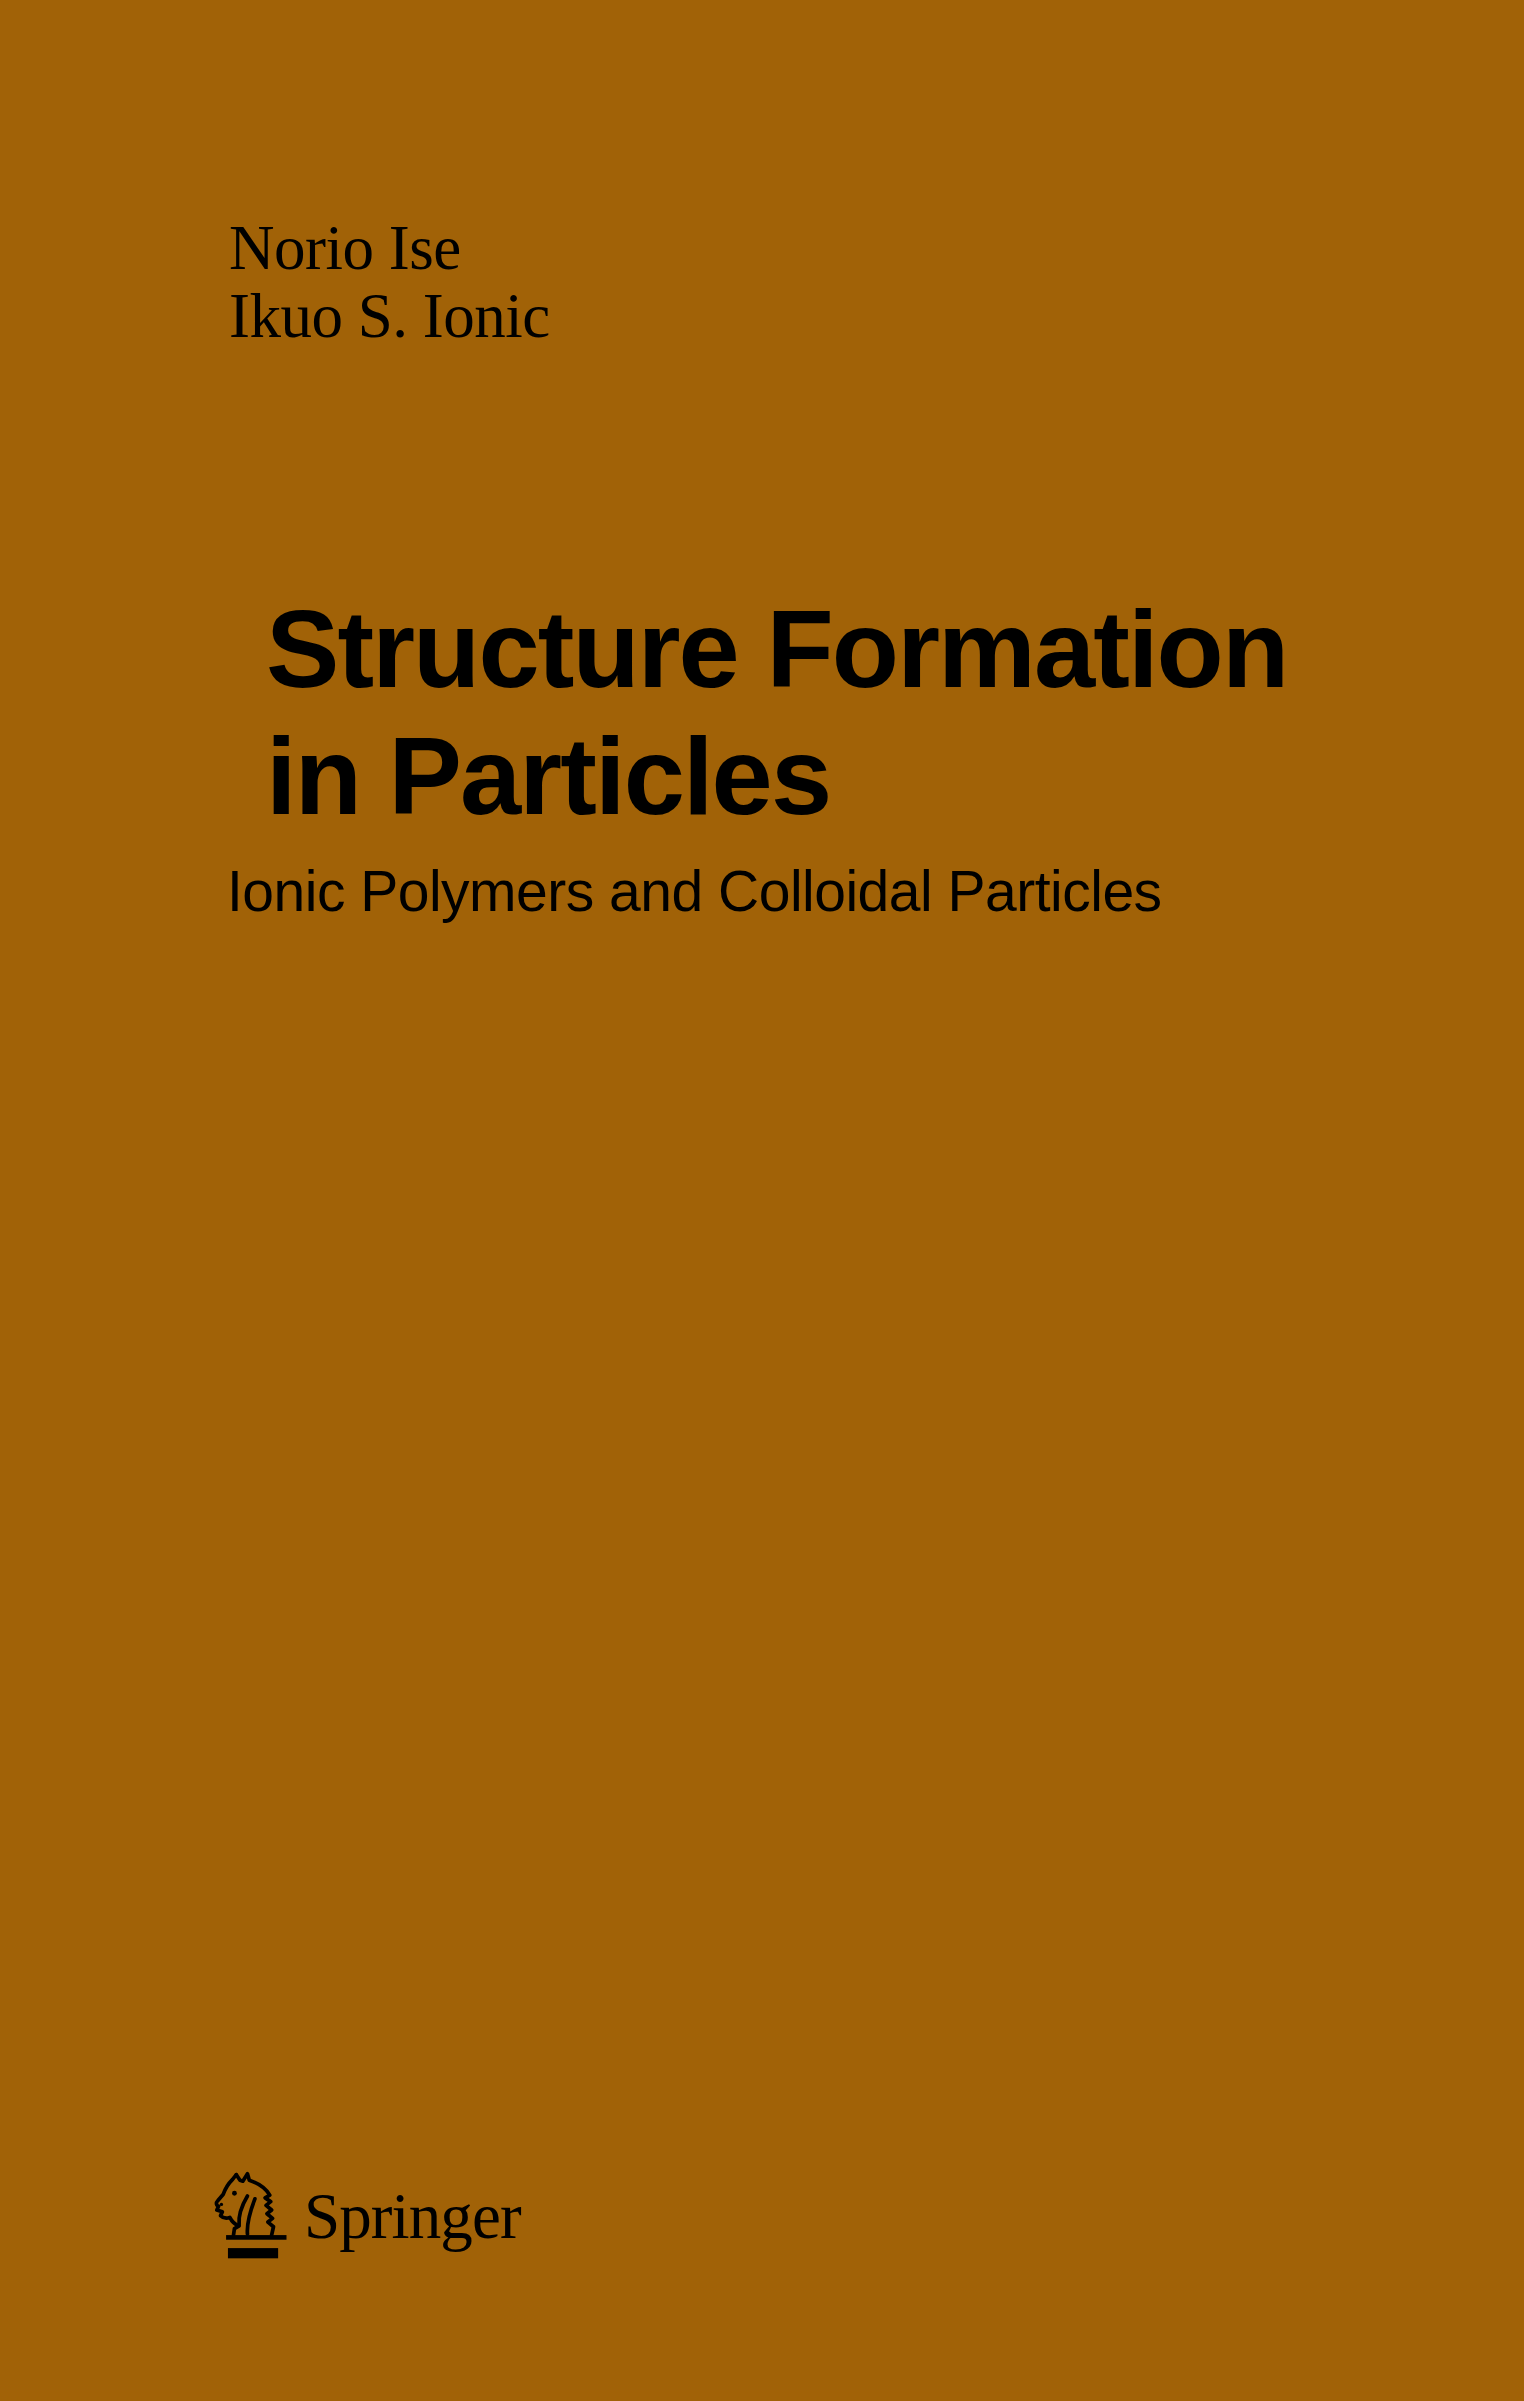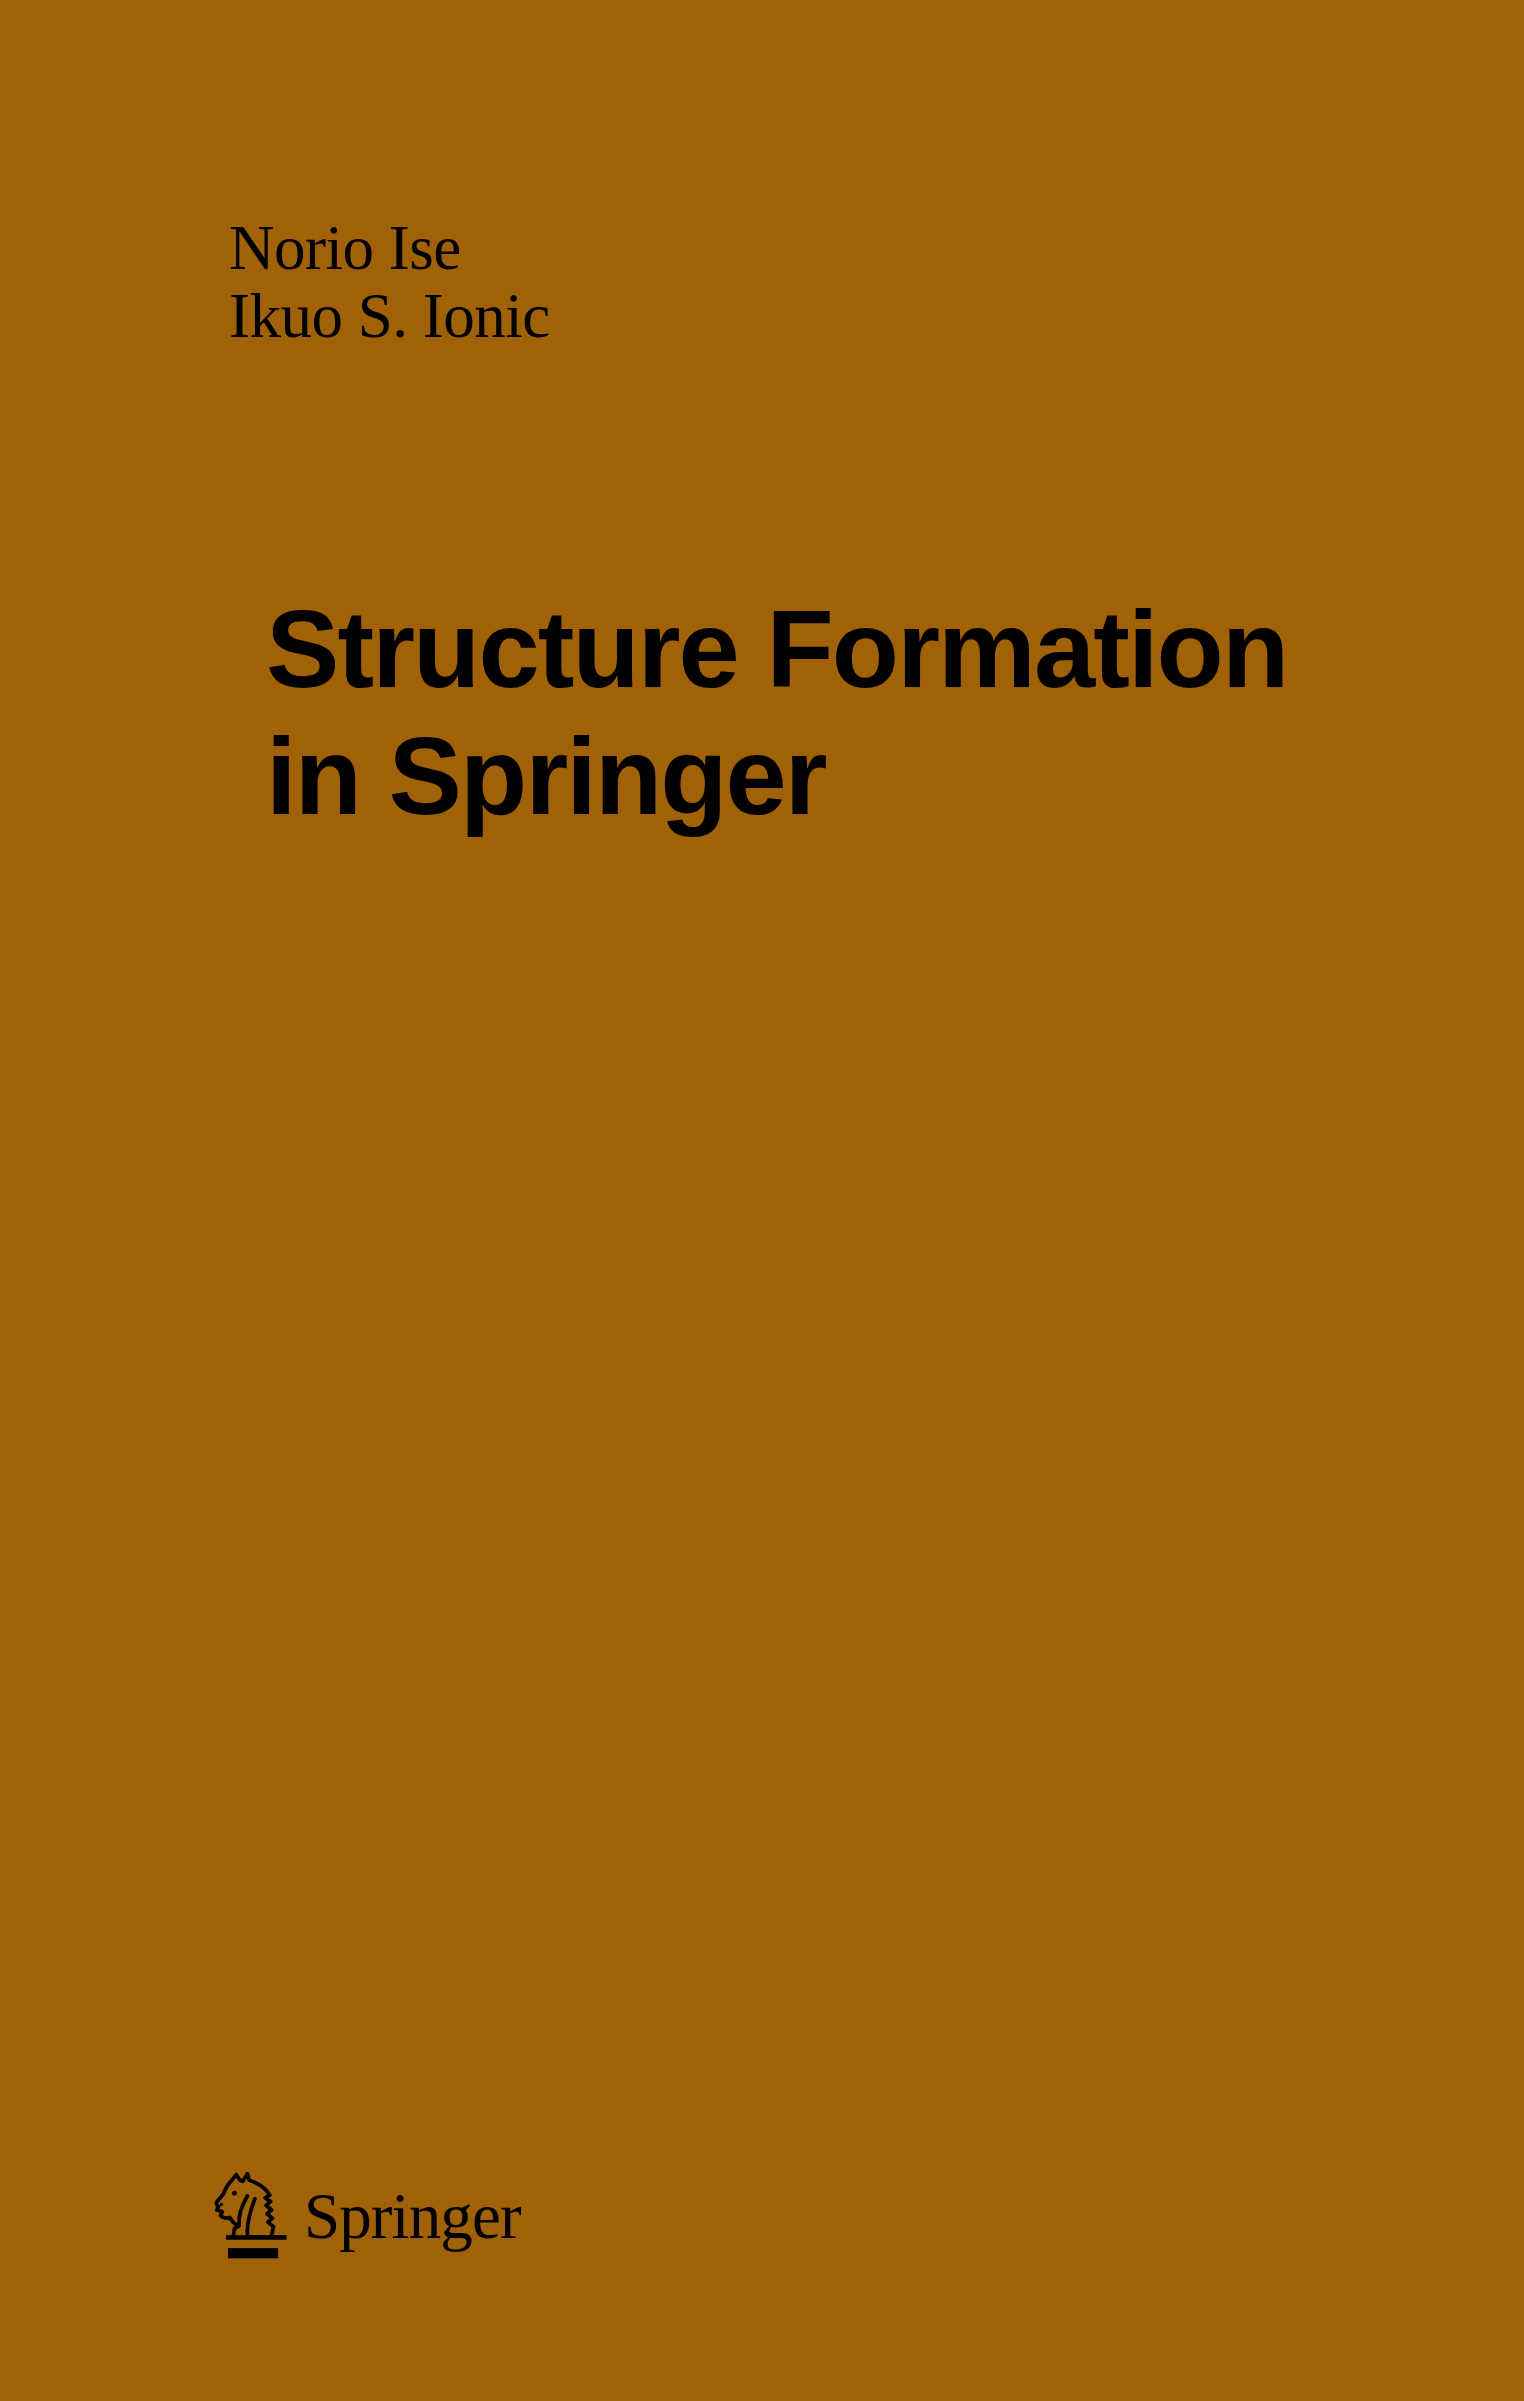--- a/index.html
+++ b/index.html
@@ -92,23 +92,24 @@
 
 <div class="page">
 
   <div class="authors">
     <div>Norio Ise</div>
     <div>Ikuo S. Ionic</div>
   </div>
 
   <h1 class="title">
     <span class="line">Structure Formation</span>
-    <span class="line">in Springer</span>
+    <span class="line">in Particles</span>
   </h1>
 
+  <div class="subtitle">Ionic Polymers and Colloidal Particles</div>
 
   <div class="publisher-logo">
     <svg class="knight" viewBox="0 0 85 100" xmlns="http://www.w3.org/2000/svg">
       <g stroke="#000000" stroke-width="4" fill="none" stroke-linejoin="round" stroke-linecap="round">
 
         <path d="M24,5 L20,10 C16,14 12,20 10,26 L4,33 C2,35 2,38 5,39 L3,43 L9,45 L7,49 C10,52 14,52 17,51 C20,57 23,59 27,60 L22,63 L21,70"></path>
 
         <path d="M24,5 L28,11 L31,12 L36,4 L38,11 C47,14 56,20 60,27 L55,30 L61,34 L56,38 L62,43 L57,47 L63,52 L58,56 L64,61 L62,70"></path>
 
         <path d="M36,28 C30,38 26,48 27,59"></path>

